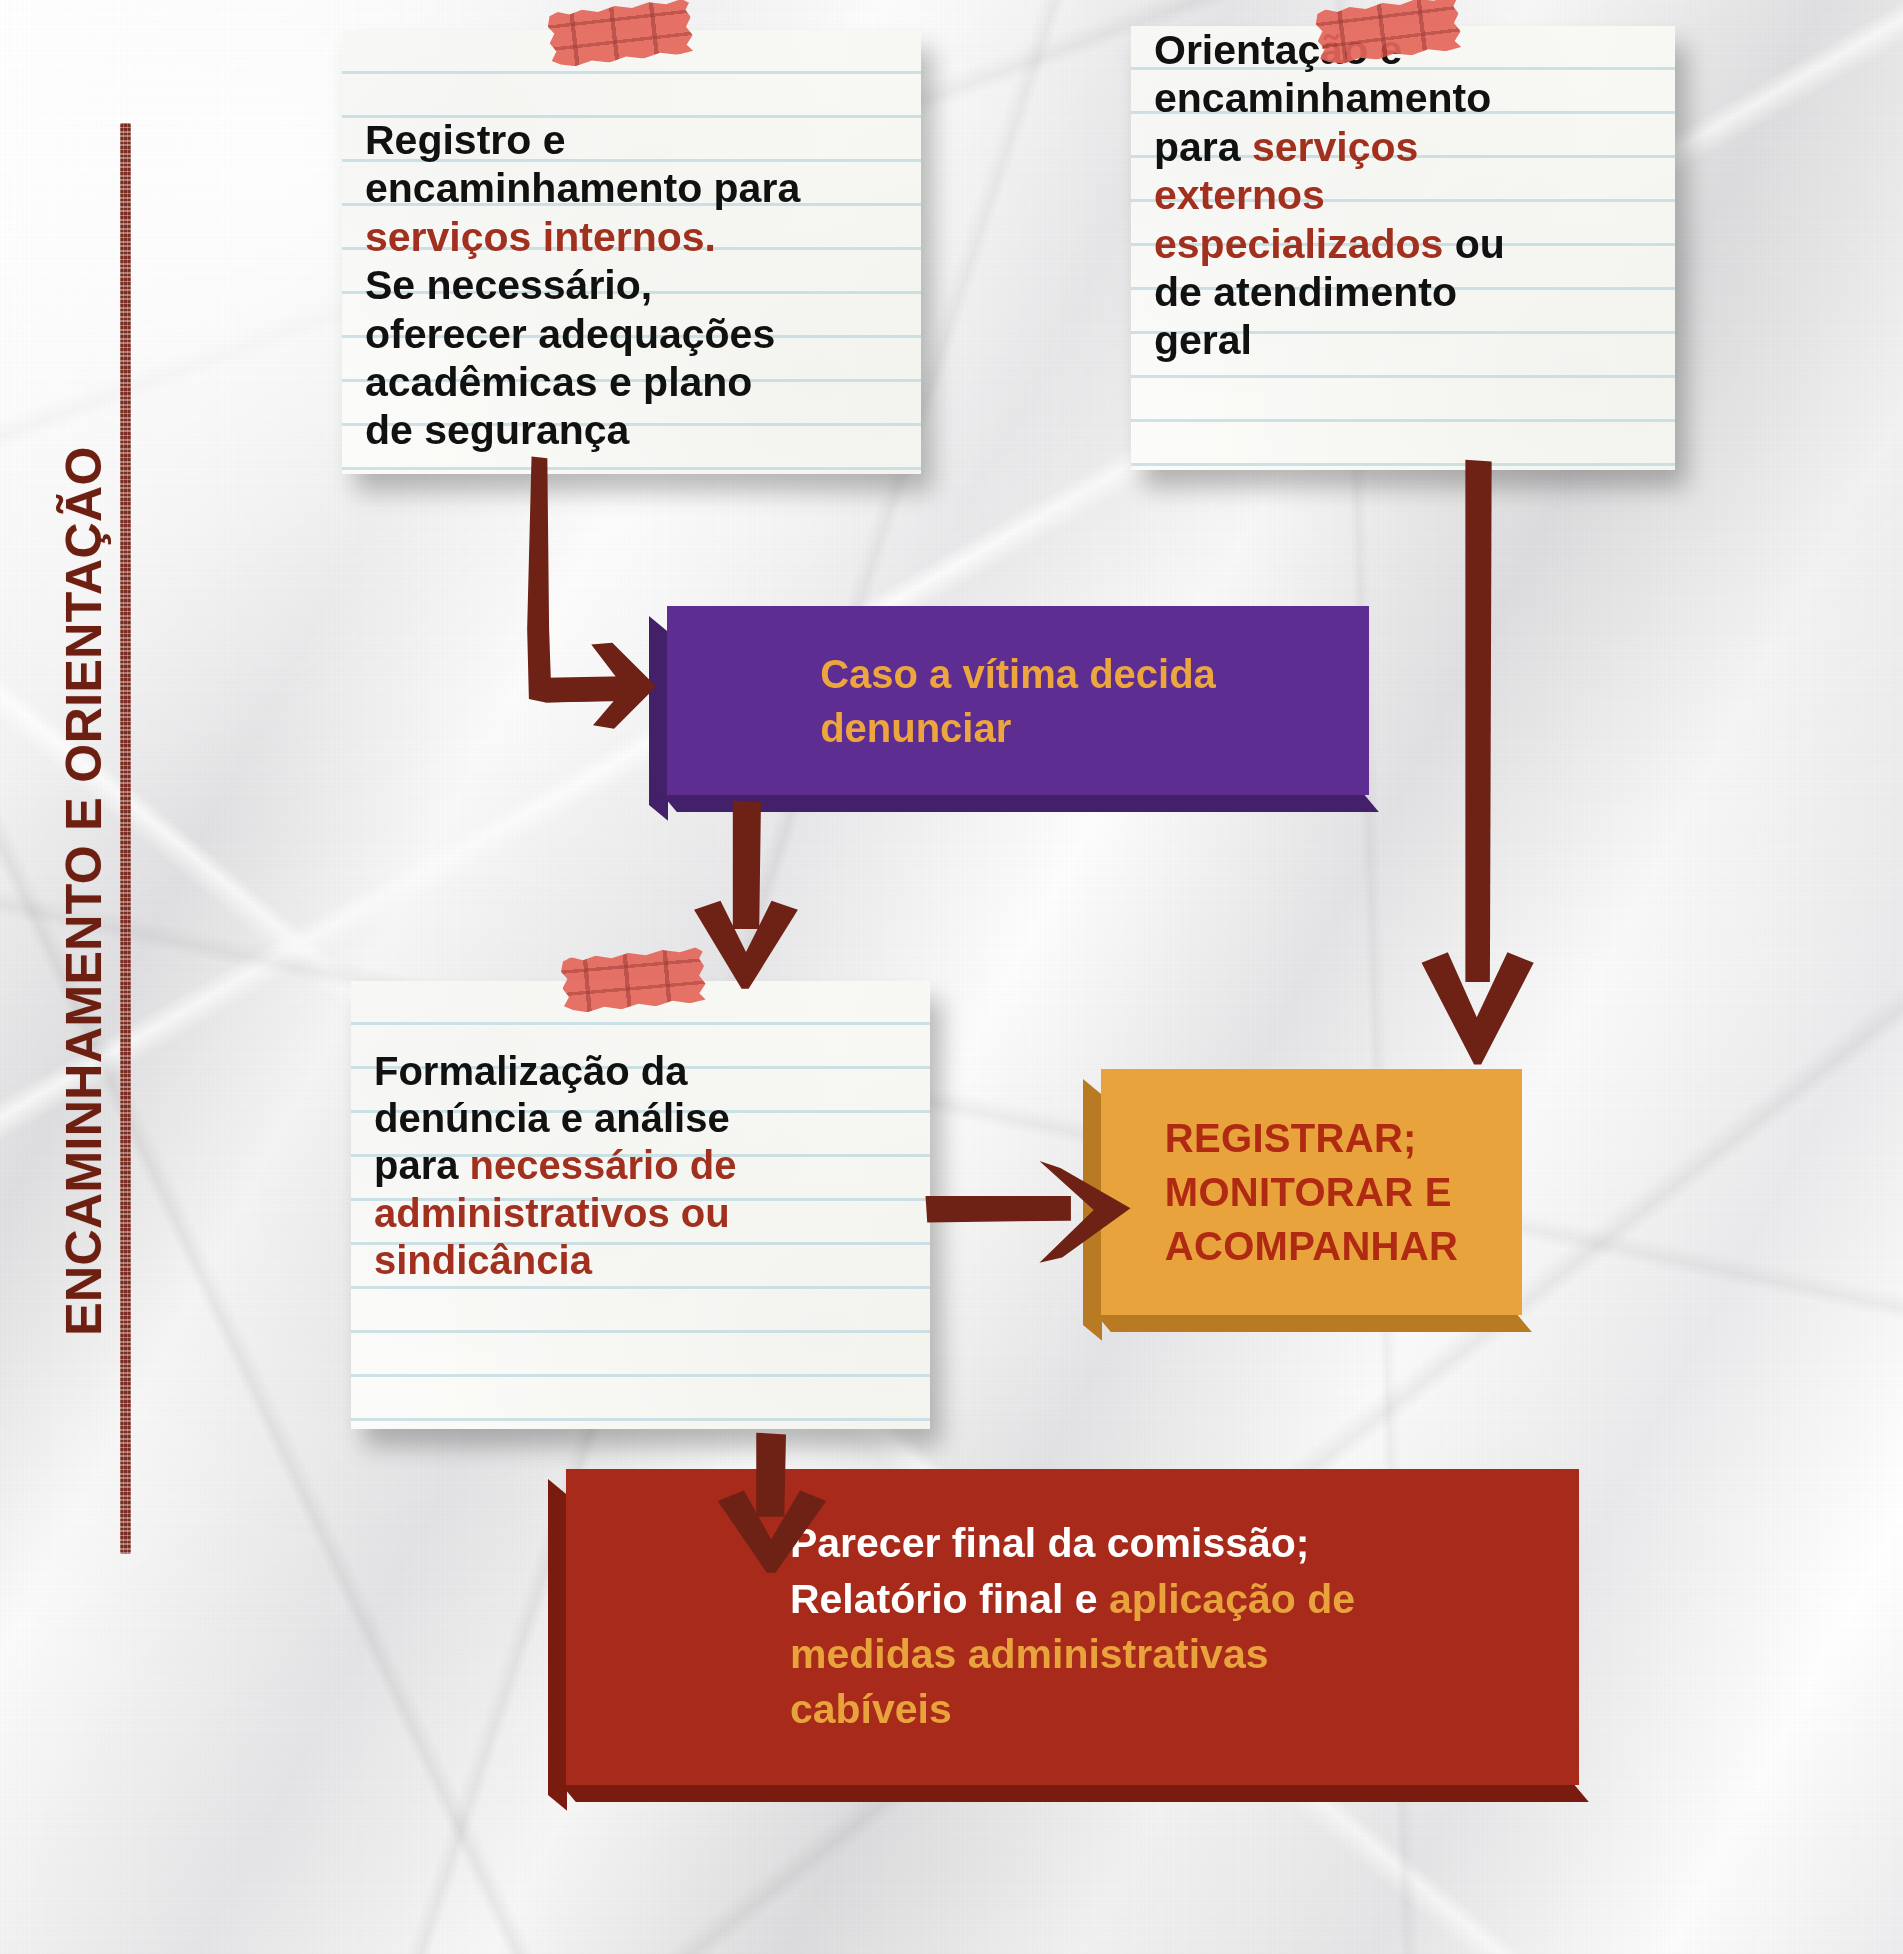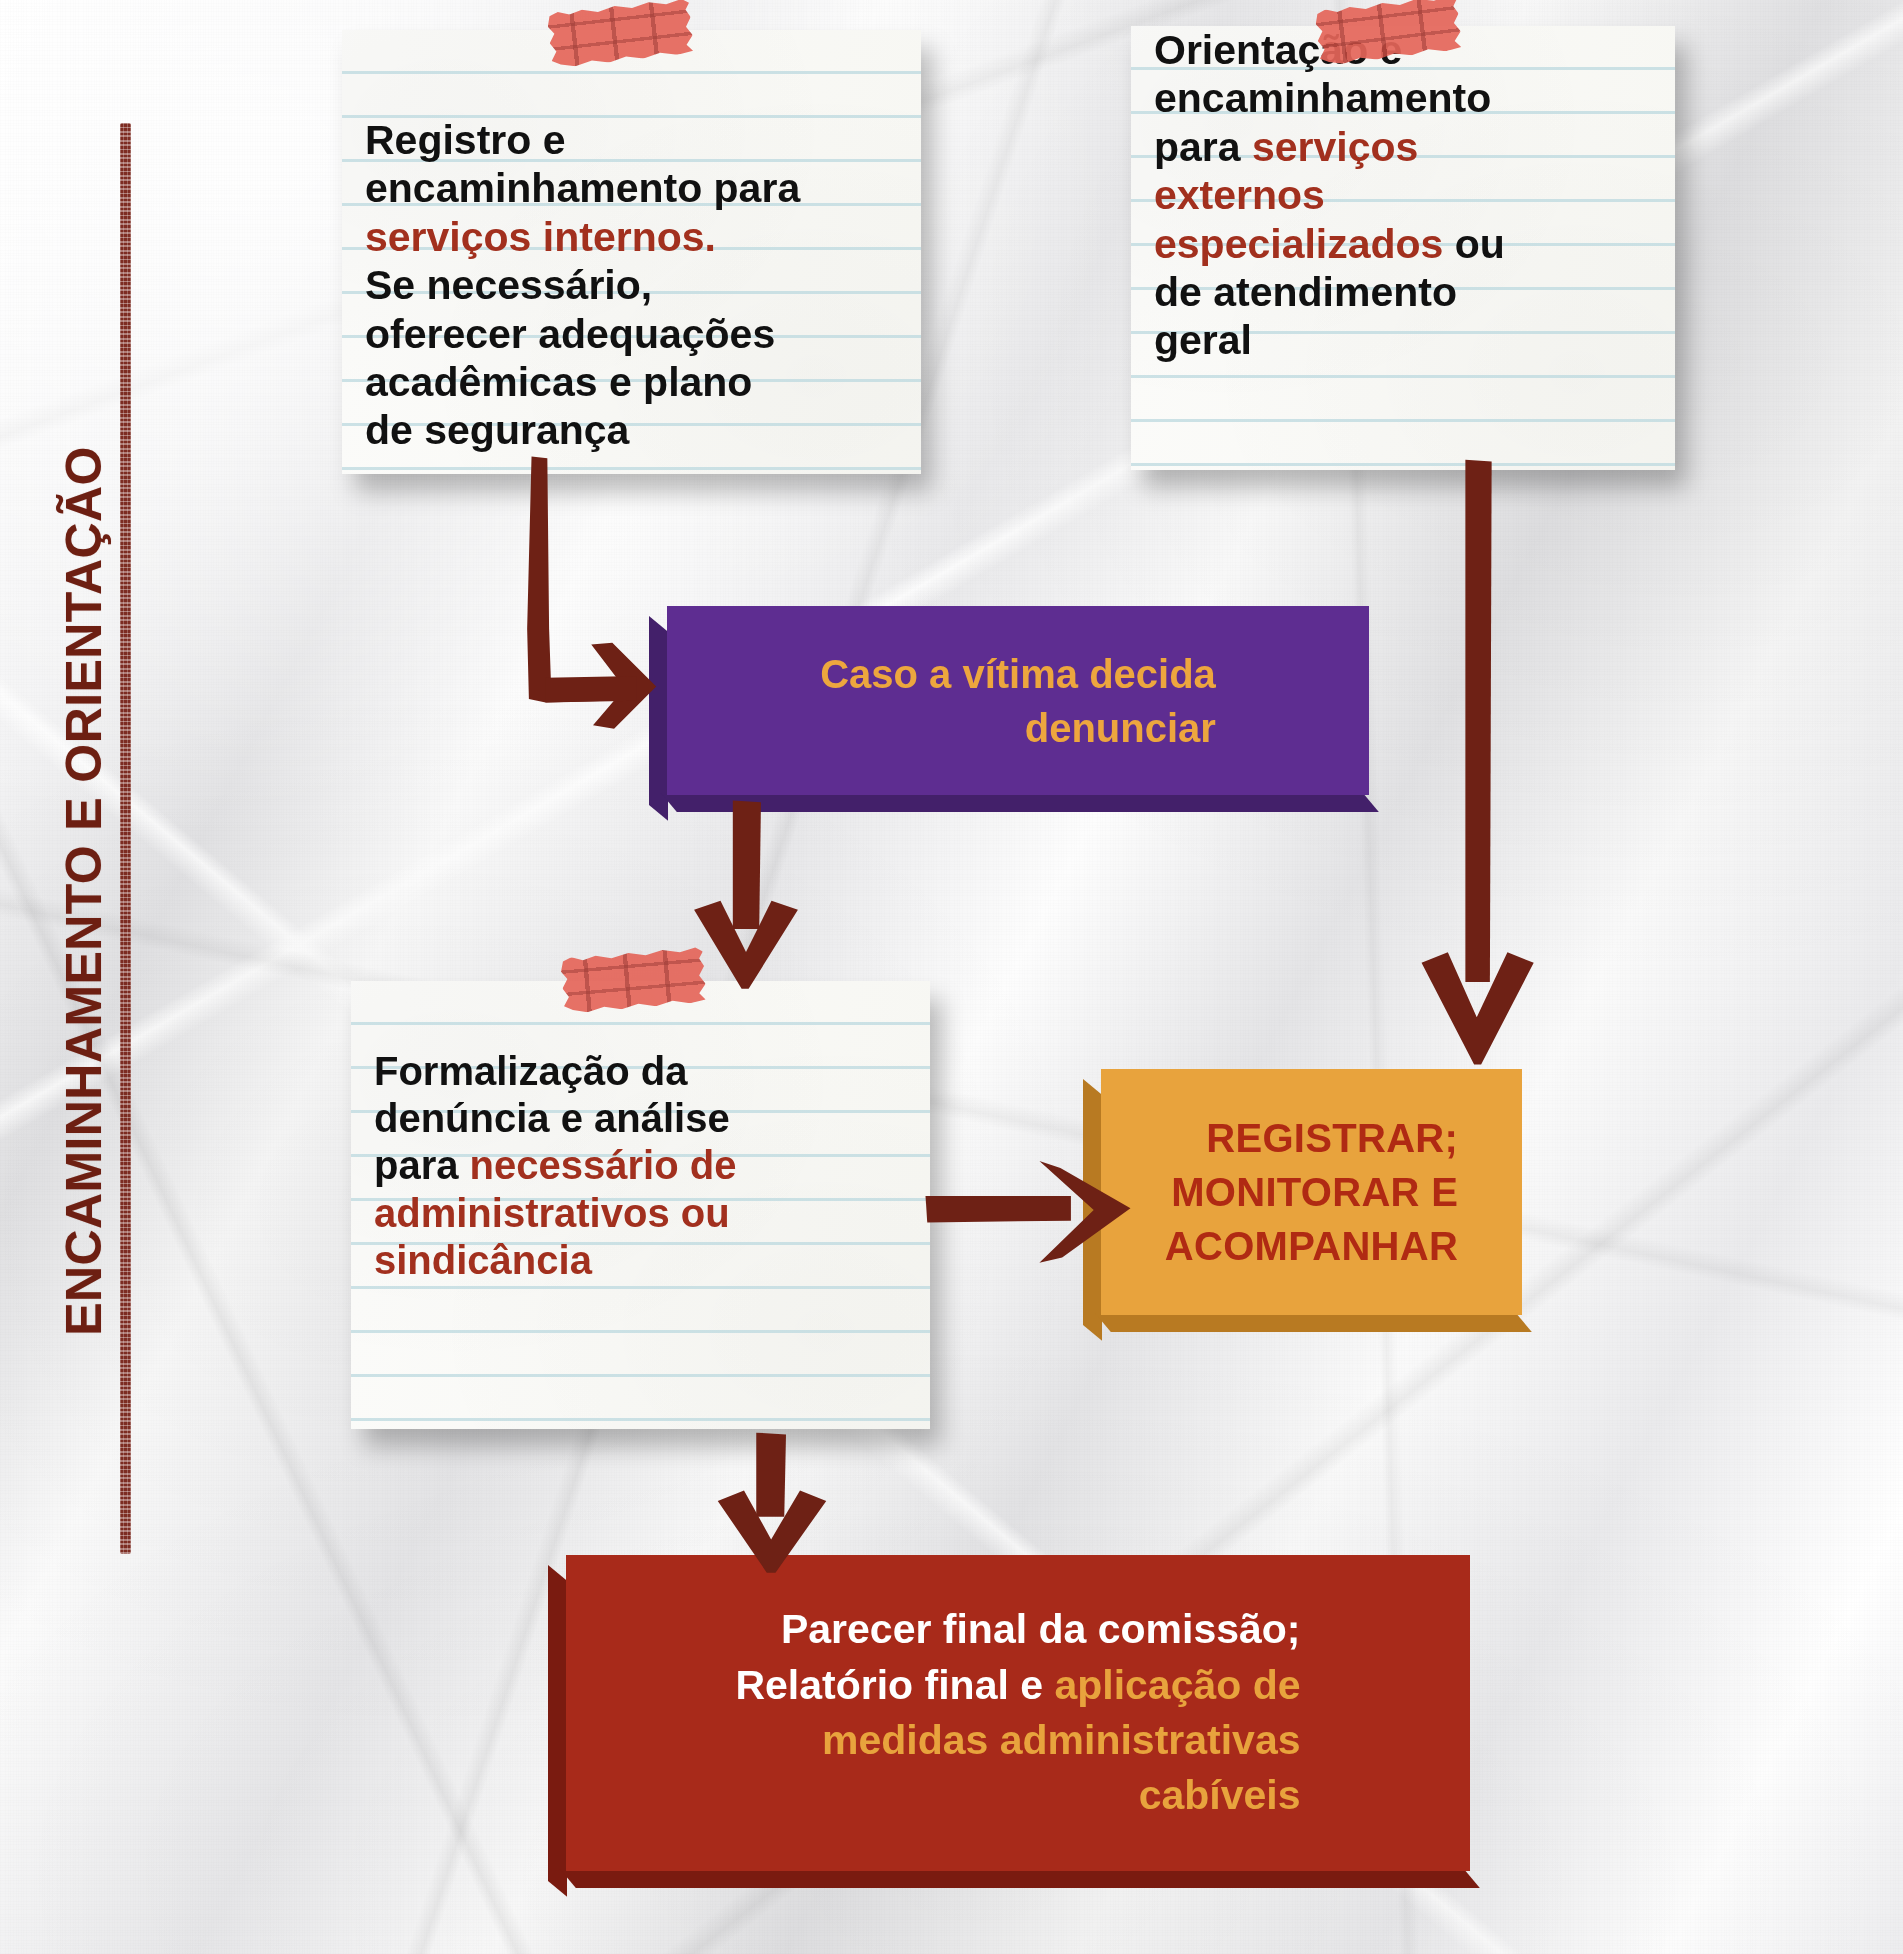--- a/index.html
+++ b/index.html
@@ -146,21 +146,21 @@
   }
   .box3d .bottom{
     position:absolute; left:1.8px; bottom:-17.6px;
     width:100%; height:19.3px;
     transform:skewX(40deg);
   }
   .box3d .face{
     position:relative;
     width:100%;height:100%;
     display:flex;align-items:center;justify-content:center;
-    text-align:right;
+    text-align:left;
     box-sizing:border-box;
   }
   .box3d .face .label{
     font-family:"Liberation Sans", sans-serif;
     font-weight:900;
     line-height:1.35;
     padding:0 26px;
   }
 
   #box-denunciar{ left:667px; top:606px; width:702px; height:189px; z-index:4; }
@@ -168,21 +168,21 @@
   #box-denunciar .side{ background:#43206A; }
   #box-denunciar .bottom{ background:#43206A; }
   #box-denunciar .label{ color:#EDA63E; font-size:40px; }
 
   #box-registrar{ left:1101px; top:1069px; width:421px; height:246px; z-index:4; }
   #box-registrar .face{ background:#E8A33D; }
   #box-registrar .side{ background:#B87A22; }
   #box-registrar .bottom{ background:#B87A22; }
   #box-registrar .label{ color:#B02A13; font-size:40px; letter-spacing:0.3px; }
 
-  #box-parecer{ left:566px; top:1555px; width:904px; height:316px; z-index:4; }
+  #box-parecer{ left:566px; top:1469px; width:1013px; height:316px; z-index:4; }
   #box-parecer .face{ background:#A82A1A; }
   #box-parecer .side{ background:#7A1B10; }
   #box-parecer .bottom{ background:#7A1B10; }
   #box-parecer .label{ color:#FFFFFF; font-size:41px; }
   #box-parecer .label .accent{ color:#E8A33D; }
 
   
   .arrow{ position:absolute; z-index:5; }
   .arrow svg{ display:block; }
   .arrow .stroke{ fill:#6E2115; }

